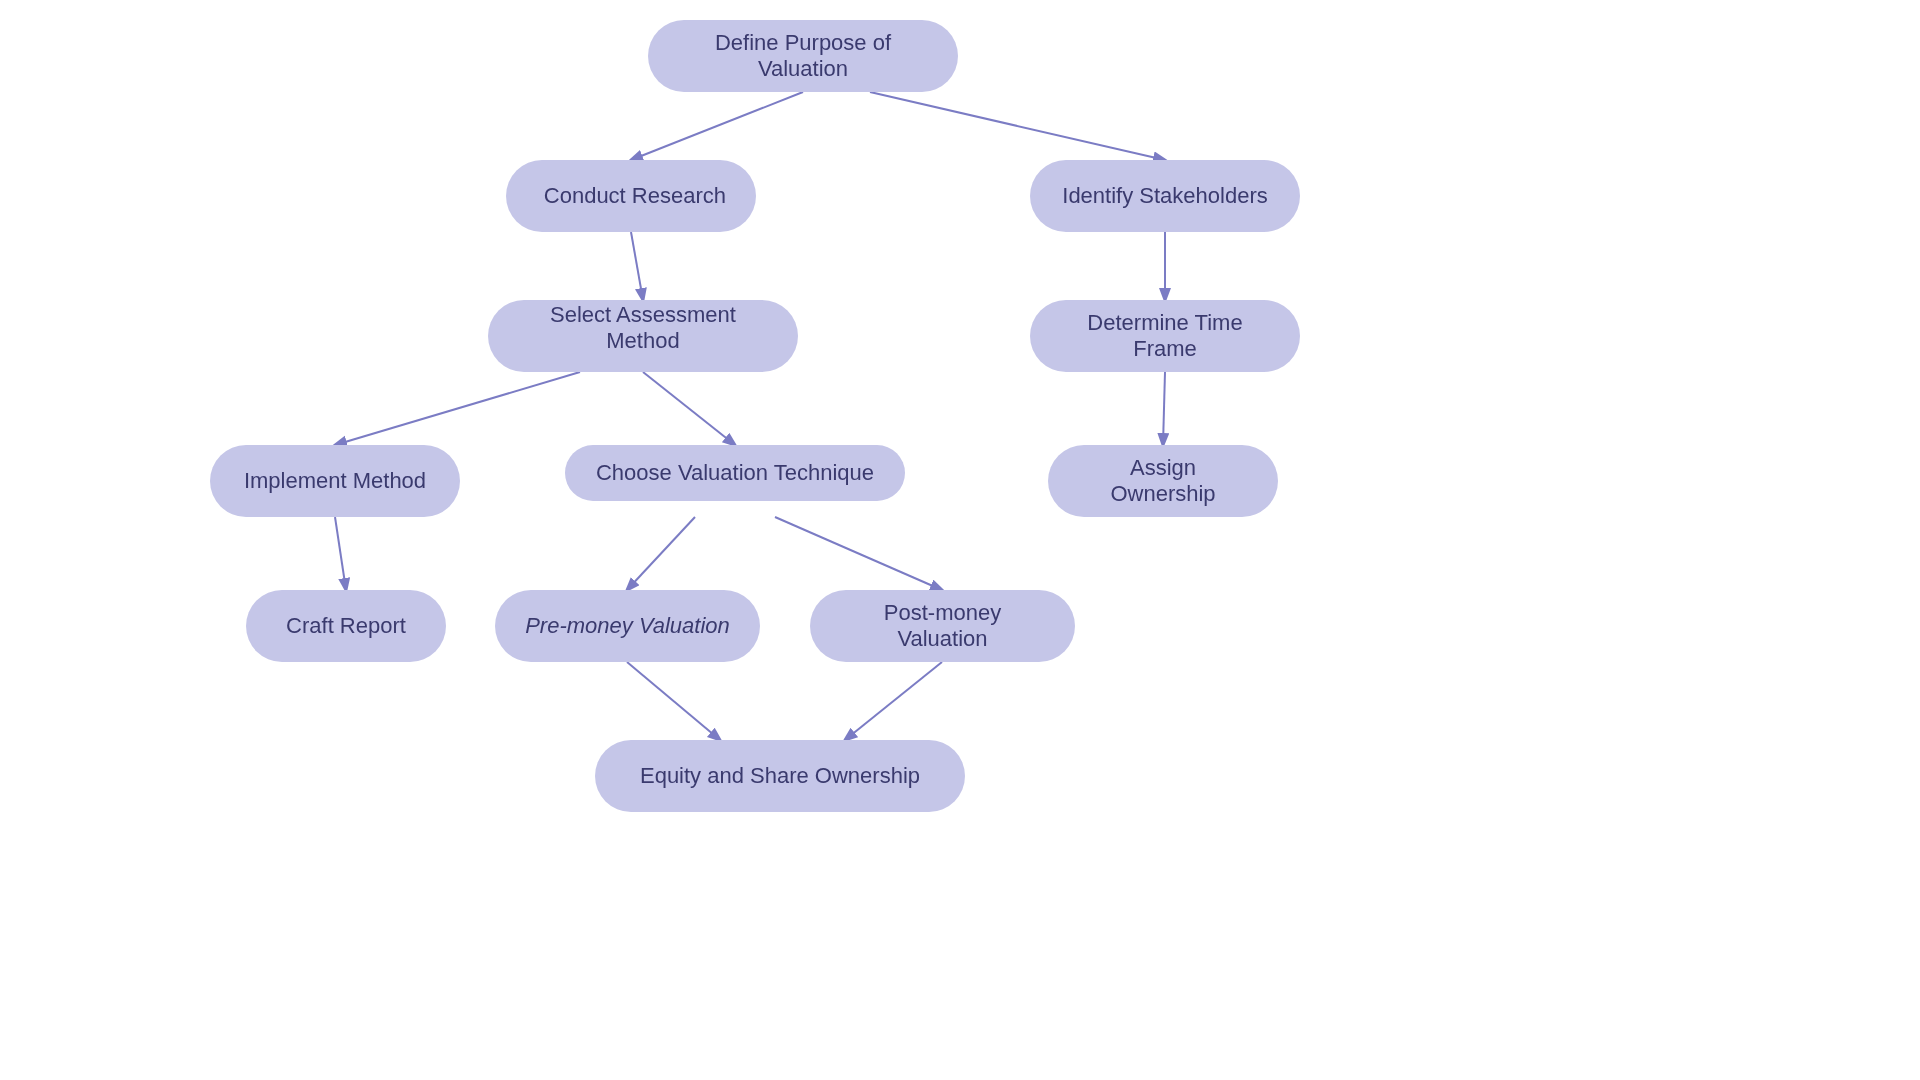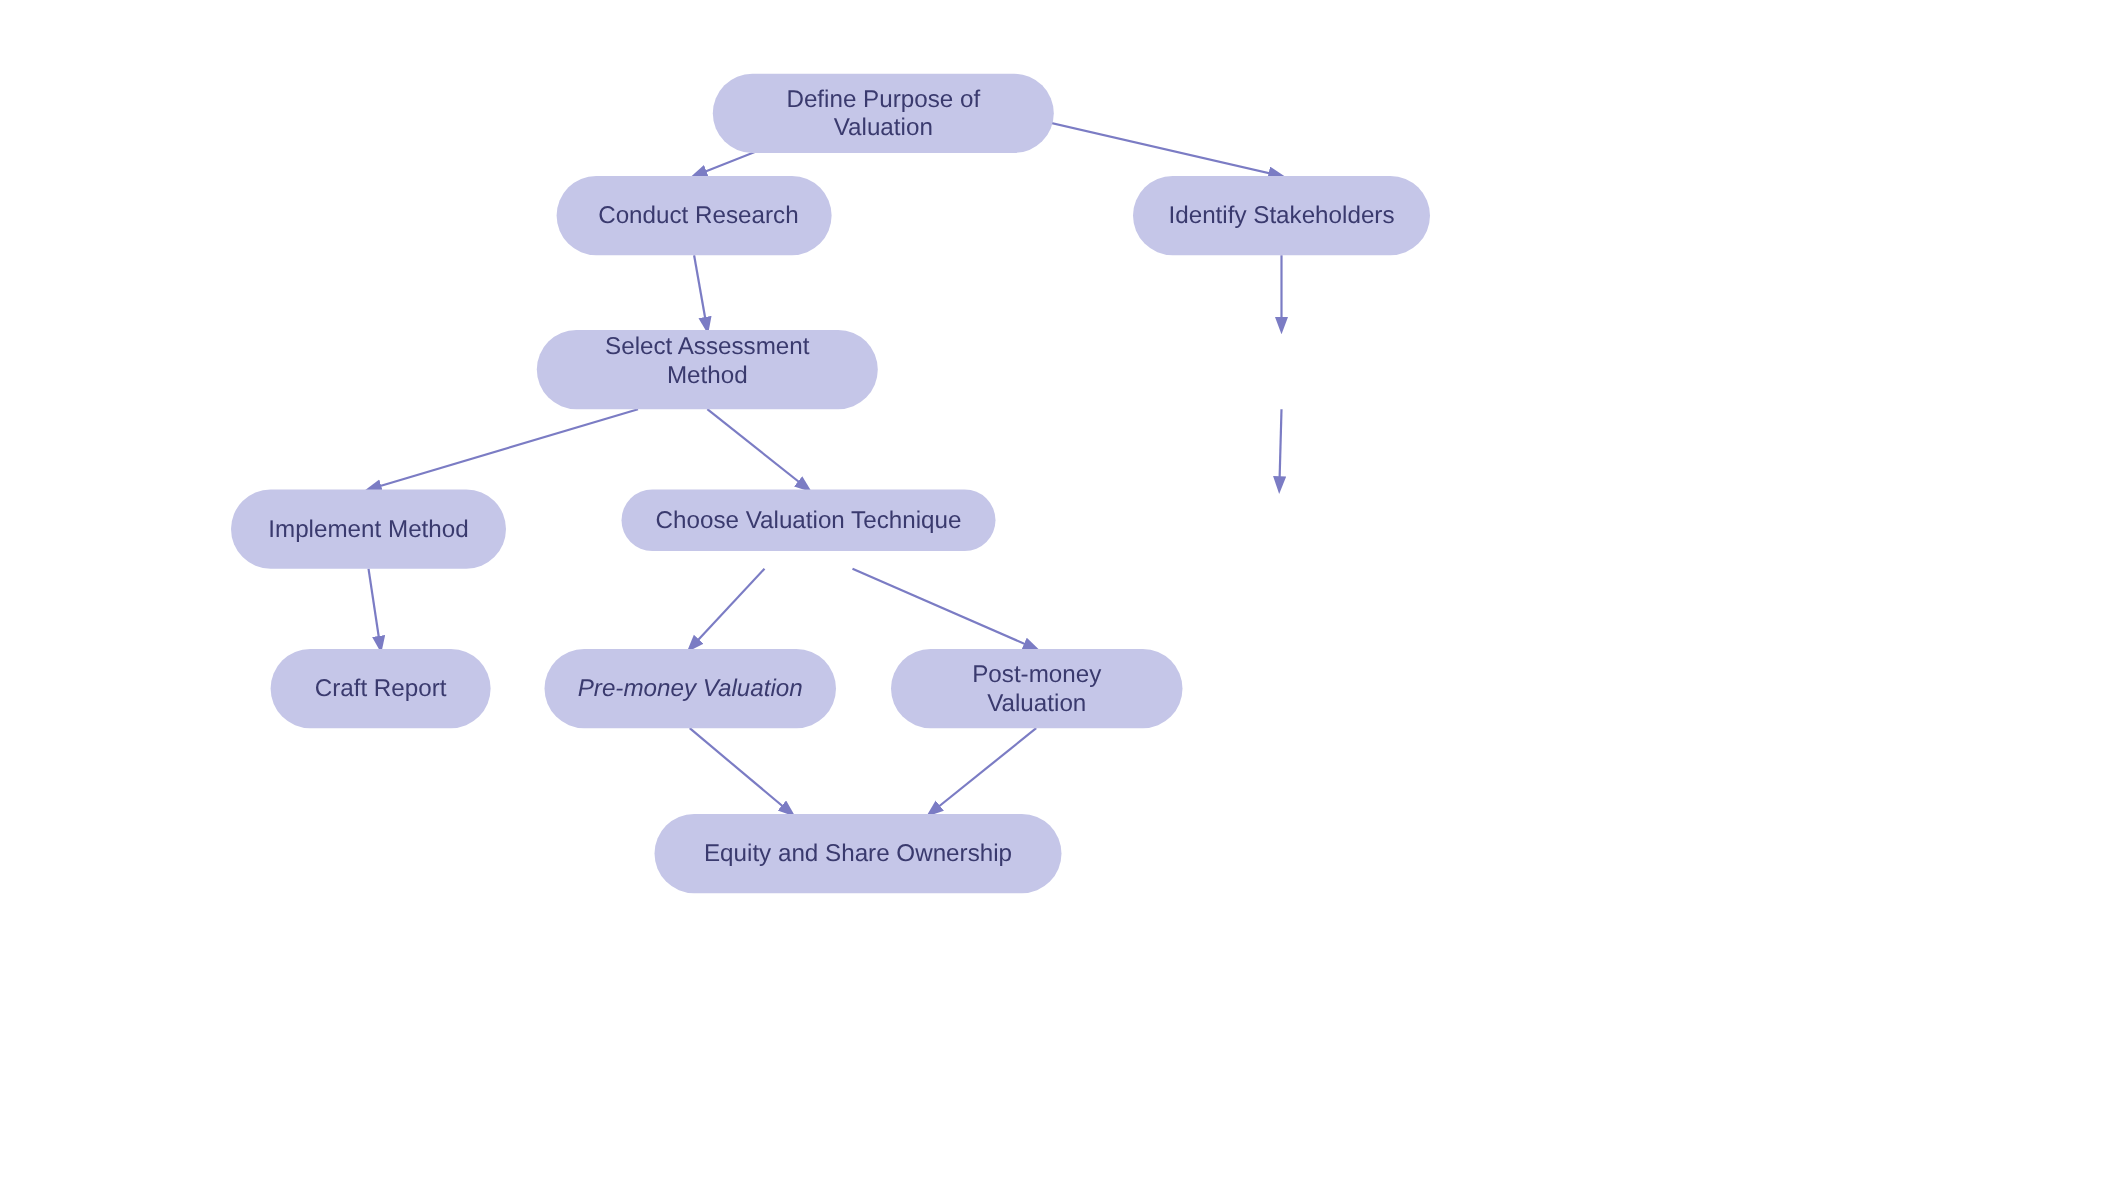--- a/index.html
+++ b/index.html
@@ -66,45 +66,51 @@
     <line x1="627" y1="662" x2="720" y2="740" stroke="#7b7cc4" stroke-width="2" marker-end="url(#arrow)"></line>
 
     <line x1="942" y1="662" x2="845" y2="740" stroke="#7b7cc4" stroke-width="2" marker-end="url(#arrow)"></line>
     <defs>
       <marker id="arrow" markerWidth="8" markerHeight="8" refX="6" refY="3" orient="auto">
         <path d="M0,0 L0,6 L8,3 z" fill="#7b7cc4"></path>
       </marker>
     </defs>
   </svg>
 
-  <div class="node" style="left:648px; top:20px; width:310px; height:72px;margin-top:47px;">
+  <div class="node" style="left:648px; top:20px; width:310px; height:72px;">
     <span>Define Purpose of Valuation</span>
   </div>
 
   <div class="node" style="left:506px; top:160px; width:250px; height:72px;justify-content:flex-end;">
     <span>Conduct Research</span>
   </div>
 
   <div class="node" style="left:1030px; top:160px; width:270px; height:72px;">
     <span>Identify Stakeholders</span>
   </div>
 
   <div class="node" style="left:488px; top:300px; width:310px; height:72px;align-items:flex-end;">
     <span>Select Assessment Method</span>
   </div>
 
+  <div class="node" style="left:1030px; top:300px; width:270px; height:72px;">
+    <span>Determine Time Frame</span>
+  </div>
 
   <div class="node" style="left:210px; top:445px; width:250px; height:72px;">
     <span>Implement Method</span>
   </div>
 
   <div class="node" style="left:565px; top:445px; width:340px; height:56px;">
     <span>Choose Valuation Technique</span>
   </div>
 
+  <div class="node" style="left:1048px; top:445px; width:230px; height:72px;">
+    <span>Assign Ownership</span>
+  </div>
 
   <div class="node" style="left:246px; top:590px; width:200px; height:72px;">
     <span>Craft Report</span>
   </div>
 
   <div class="node" style="left:495px; top:590px; width:265px; height:72px;font-style:italic;">
     <span>Pre-money Valuation</span>
   </div>
 
   <div class="node" style="left:810px; top:590px; width:265px; height:72px;">

